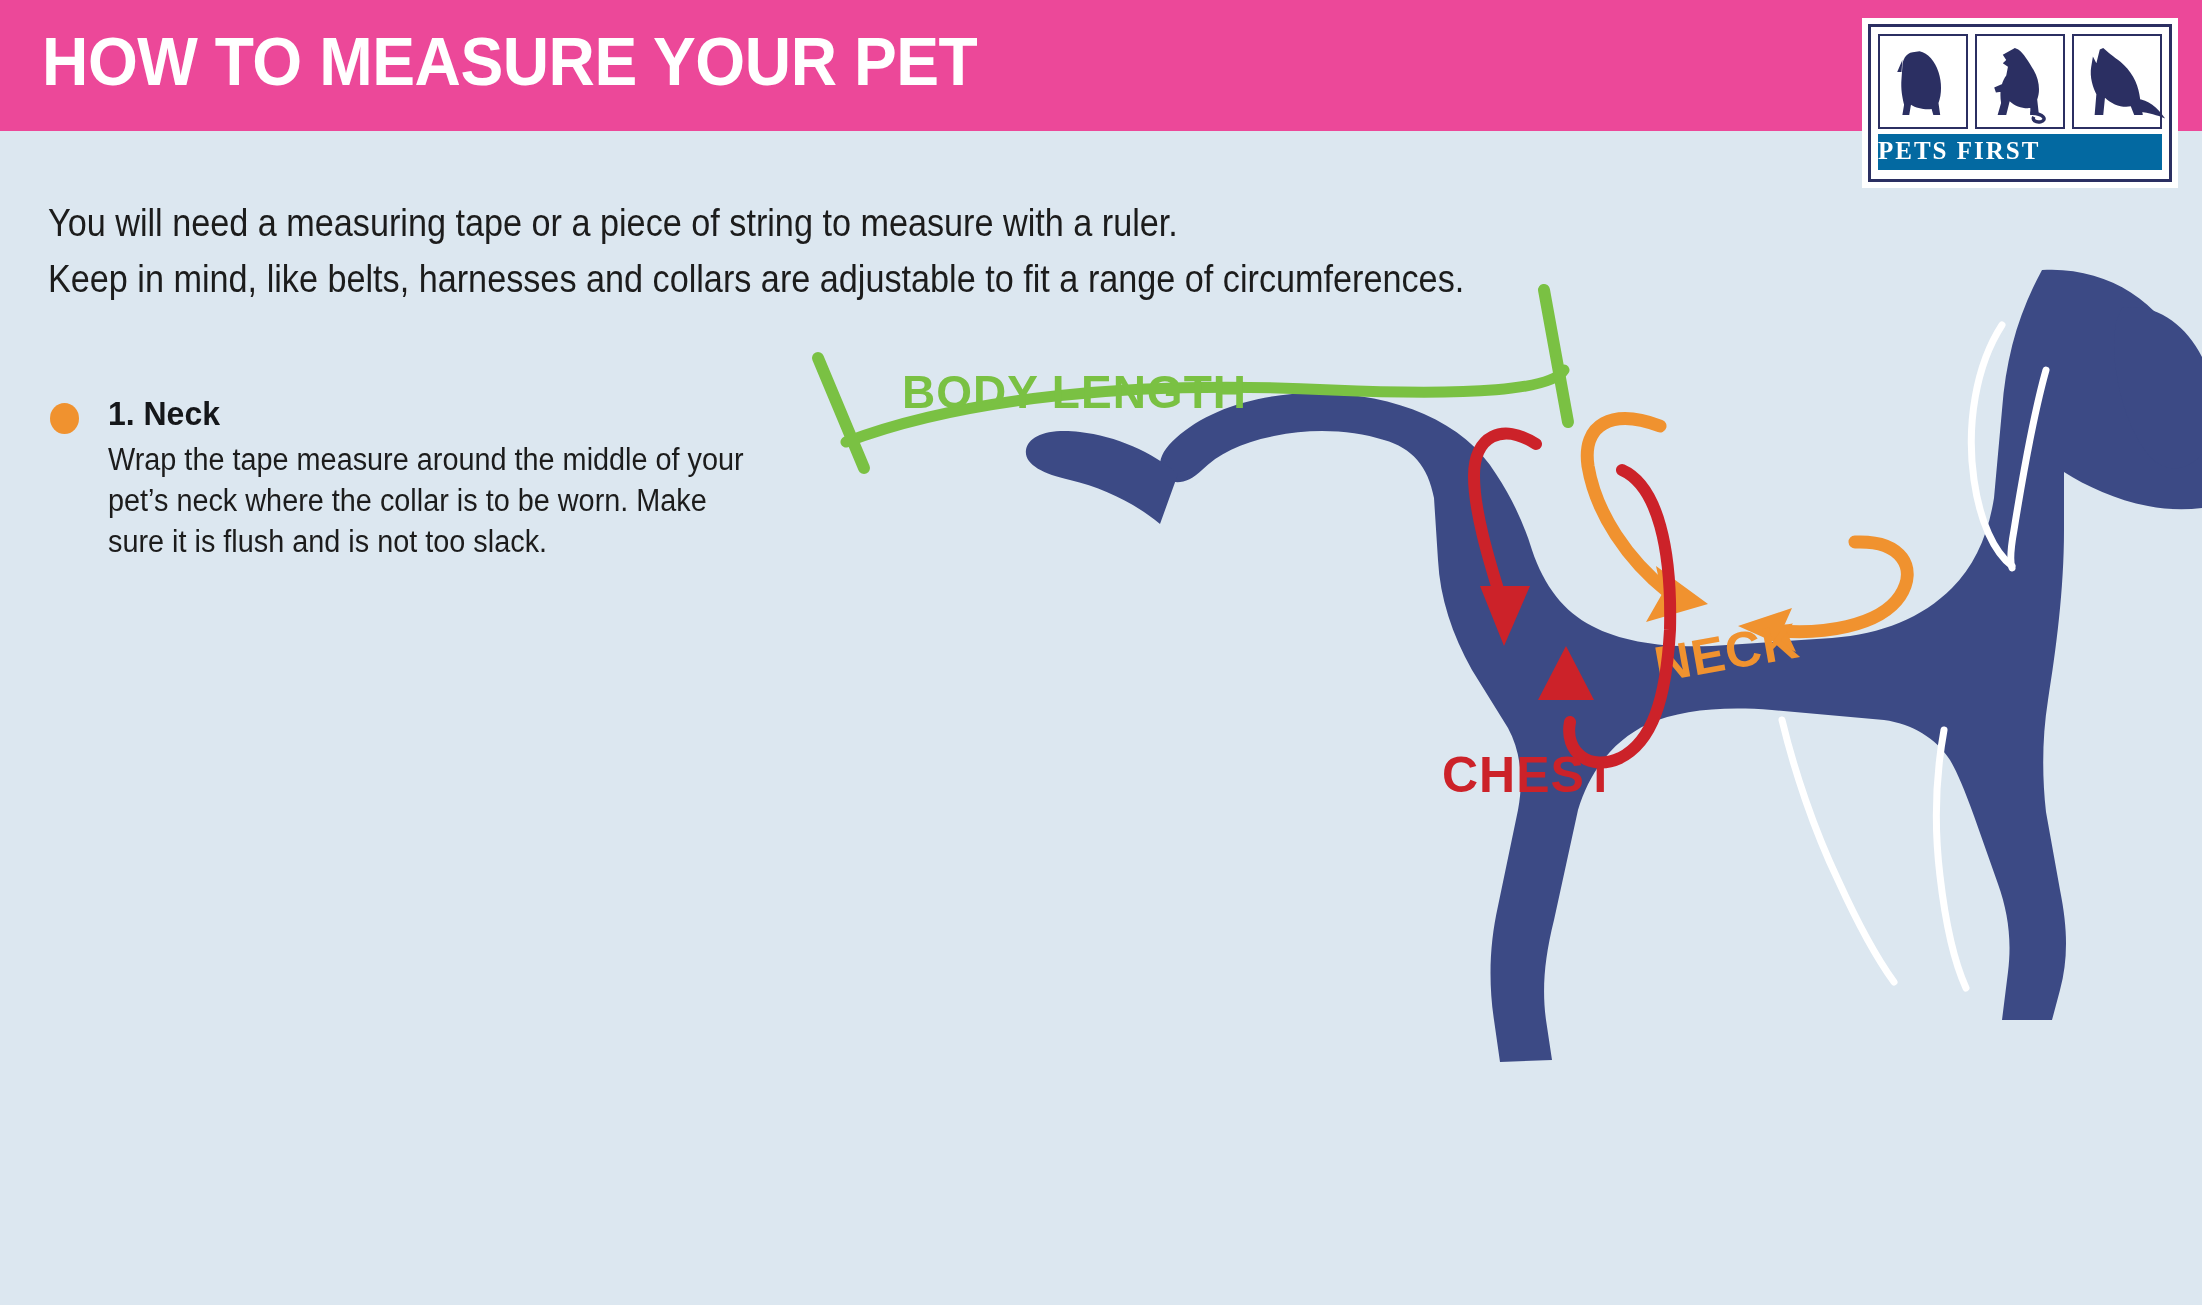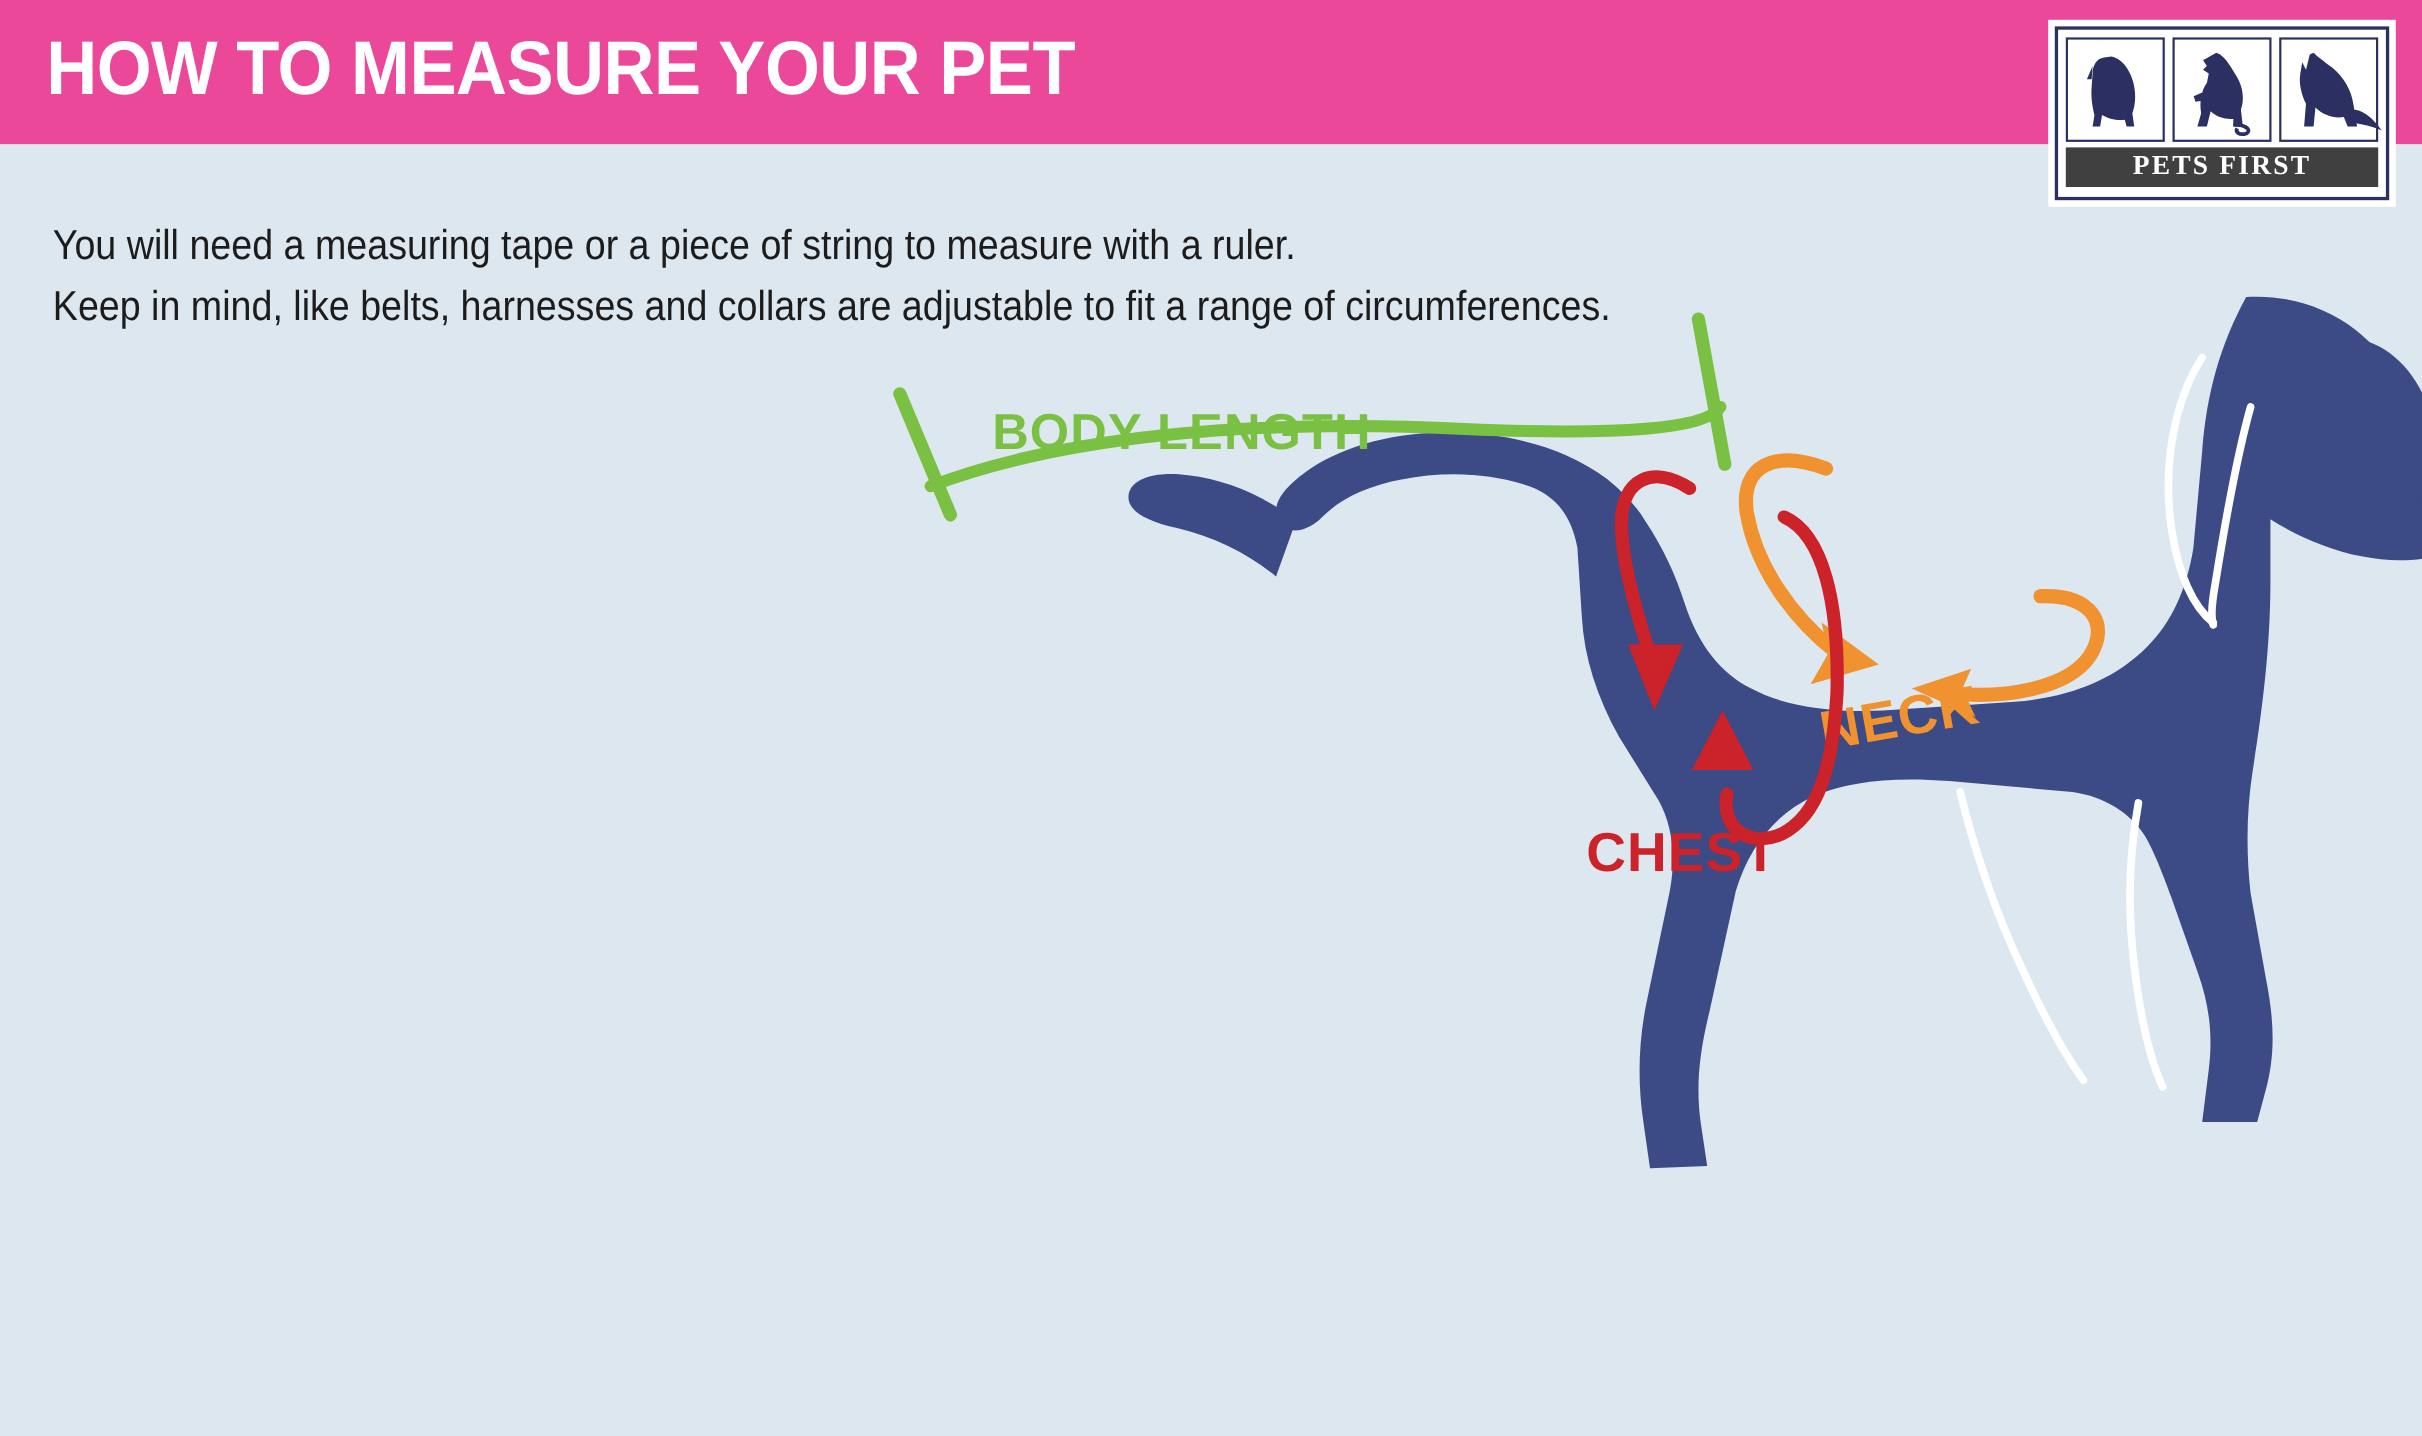--- a/index.html
+++ b/index.html
@@ -68,23 +68,22 @@
   }
   .logo-box {
     flex: 1;
     border: 2px solid #2b2f62;
     box-sizing: border-box;
     position: relative;
     overflow: visible;
   }
   .logo-box svg { display: block; width: 100%; height: 100%; overflow: visible; }
   #logo-name {
-    background: #404040;
+    background: #0369a1;
     color: #ffffff;
-    text-align: center;
     font-family: "Liberation Serif", serif;
     font-weight: bold;
     font-size: 25px;
     letter-spacing: 2px;
     line-height: 34px;
     height: 36px;
     overflow: hidden;
   }
 
   
@@ -188,20 +187,25 @@
     </div>
   </div>
 
   <div id="intro">
     <div>You will need a measuring tape or a piece of string to measure with a ruler.</div>
     <div>Keep in mind, like belts, harnesses and collars are adjustable to fit a range of circumferences.</div>
   </div>
 
   <div id="steps">
 
+    <div class="step">
+      <span class="step-bullet" style="background:#f0922f"></span>
+      <div class="step-title">1. Neck</div>
+      <div class="step-desc">Wrap the tape measure around the middle of your pet’s neck where the collar is to be worn. Make sure it is flush and is not too slack.</div>
+    </div>
 
 
 
   </div>
 
   <div id="diagram">
     <svg viewBox="0 0 1500 1070" preserveAspectRatio="xMidYMid meet">
 
       <g>
         <path fill="#3c4a85" d="

